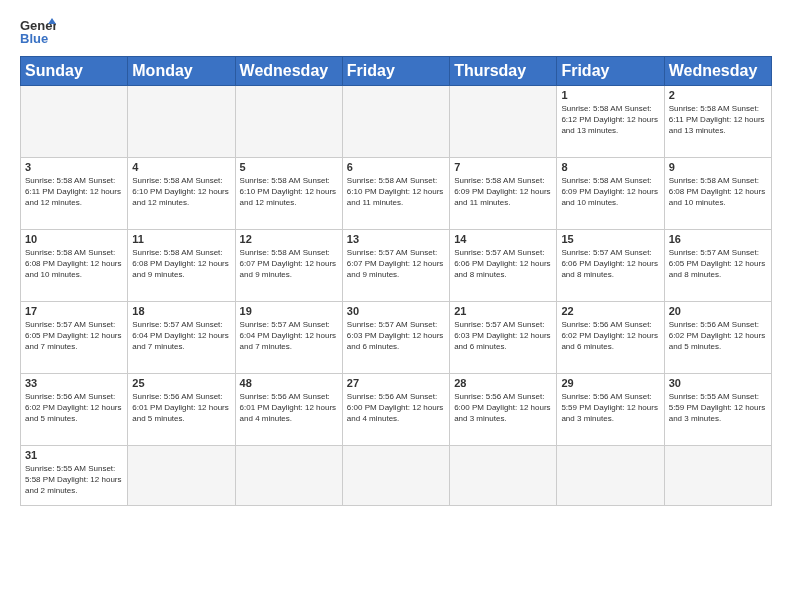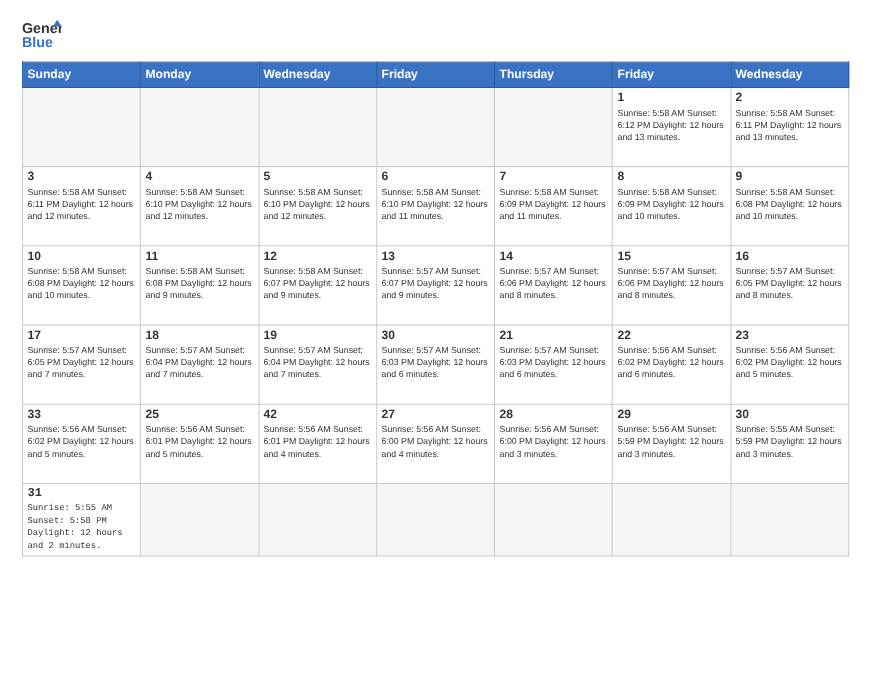--- a/index.html
+++ b/index.html
@@ -43,38 +43,37 @@
       color: #555;
     }
     table {
       width: 100%;
       border-collapse: collapse;
       table-layout: fixed;
     }
     thead tr th {
       background: #3a72c4;
       color: #fff;
-      font-size: 11px;
+      font-size: 16px;
       font-weight: bold;
       padding: 5px 4px;
       text-align: left;
       border: 1px solid #2a5aa0;
     }
     tbody tr td {
       border: 1px solid #ccc;
       vertical-align: top;
       padding: 3px 4px;
       font-size: 8.5px;
       color: #333;
       height: 72px;
       background: #fff;
     }
     tbody tr:last-child td {
       height: 60px;
-      font-family: Liberation Mono, monospace;
     }
     .day-num {
       font-size: 11px;
       font-weight: bold;
       color: #333;
       display: block;
       margin-bottom: 2px;
     }
     .day-info {
       font-size: 8px;
@@ -254,41 +253,41 @@
 Sunset: 6:03 PM
 Daylight: 12 hours and 6 minutes.</div>
           </td>
           <td>
             <span class="day-num">22</span>
             <div class="day-info">Sunrise: 5:56 AM
 Sunset: 6:02 PM
 Daylight: 12 hours and 6 minutes.</div>
           </td>
           <td>
-            <span class="day-num">23</span>
+            <span class="day-num">20</span>
             <div class="day-info">Sunrise: 5:56 AM
 Sunset: 6:02 PM
 Daylight: 12 hours and 5 minutes.</div>
           </td>
         </tr>
         <tr>
           <td>
             <span class="day-num">33</span>
             <div class="day-info">Sunrise: 5:56 AM
 Sunset: 6:02 PM
 Daylight: 12 hours and 5 minutes.</div>
           </td>
           <td>
             <span class="day-num">25</span>
             <div class="day-info">Sunrise: 5:56 AM
 Sunset: 6:01 PM
 Daylight: 12 hours and 5 minutes.</div>
           </td>
           <td>
-            <span class="day-num">42</span>
+            <span class="day-num">48</span>
             <div class="day-info">Sunrise: 5:56 AM
 Sunset: 6:01 PM
 Daylight: 12 hours and 4 minutes.</div>
           </td>
           <td>
             <span class="day-num">27</span>
             <div class="day-info">Sunrise: 5:56 AM
 Sunset: 6:00 PM
 Daylight: 12 hours and 4 minutes.</div>
           </td>

